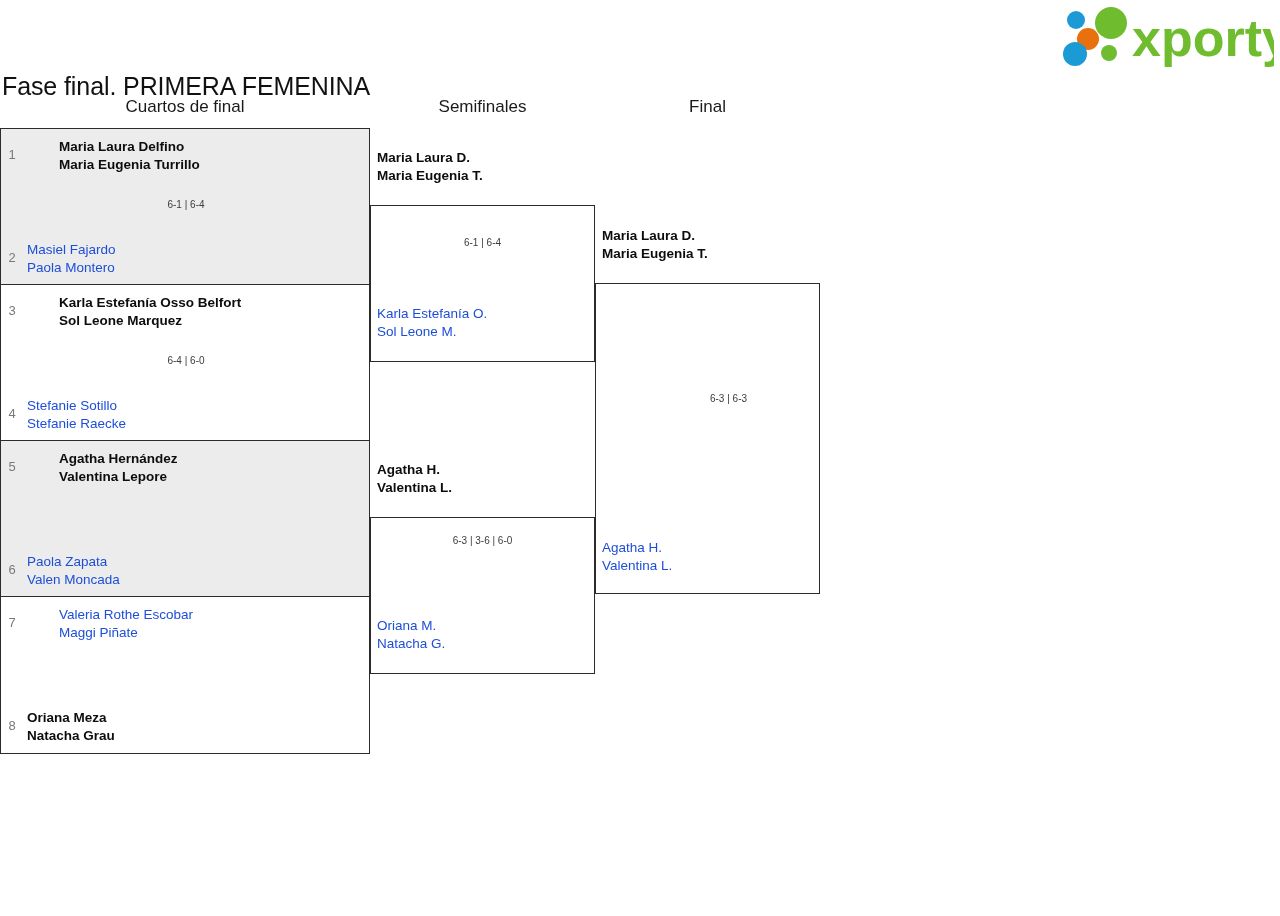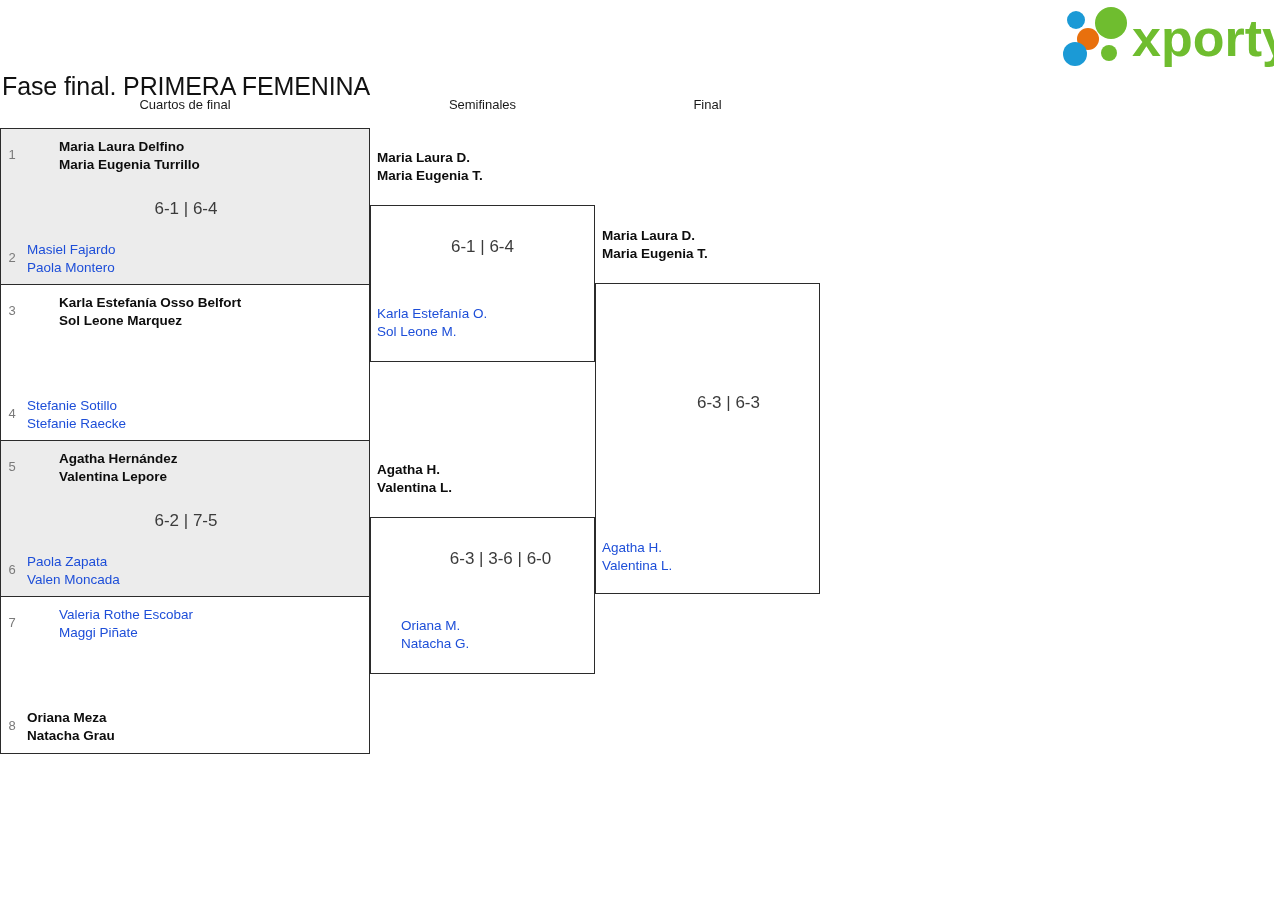--- a/index.html
+++ b/index.html
@@ -35,21 +35,21 @@
 
   #logo {
     position: absolute;
     right: 6px; top: 6px;
     width: 220px; height: 62px;
   }
 
   
   .round-header {
     position: absolute;
-    font-size: 13px;
+    font-size: 17px;
     color: #1a1a1a;
     text-align: center;
     top: 97px;
     font-weight: 400;
   }
   #rh-qf  { left: 0px;   width: 370px; }
   #rh-sf  { left: 370px; width: 225px; }
   #rh-f   { left: 595px; width: 225px; }
 
   
@@ -113,39 +113,39 @@
     position: absolute;
     font-size: 13px;
     color: #7a7a7a;
     width: 18px;
     text-align: center;
     line-height: 18px;
   }
 
   .score {
     position: absolute;
-    font-size: 17px;
+    font-size: 10px;
     color: #3b3b3b;
     text-align: center;
     white-space: nowrap;
   }
 
   
   .qf-team-top    { left: 26px; top: 9px; margin-left: 32px; }
   .qf-team-bottom { left: 26px; top: 112px; }
   .qf-seed-top    { left: 2px;  top: 17px; }
   .qf-seed-bottom { left: 2px;  top: 120px; }
   .qf-score       { left: 0px;  top: 70px; width: 370px; }
 
   
   .sf-team-top    { left: 7px; top: 149px; }
   .sf-team-bottom { left: 7px; top: 305px; }
   .sf-score       { left: 370px; width: 225px; }
   #sf-score-1 { top: 237px; }
-  #sf-score-2 { top: 549px; padding-left: 18px; }
+  #sf-score-2 { top: 535px; }
   #final-score   { left: 595px; width: 267px; top: 393px; }
 </style>
 </head>
 <body>
 
 <div id="header">
 
   <div id="title-block">
     <span id="title-line2">Fase final. PRIMERA FEMENINA</span>
   </div>
@@ -183,34 +183,34 @@
         <span class="pname">Paola Montero</span>
       </div>
     </div>
 
     <div class="qf-match plain">
       <div class="seed qf-seed-top">3</div>
       <div class="team winner qf-team-top">
         <span class="pname">Karla Estefanía Osso Belfort</span>
         <span class="pname">Sol Leone Marquez</span>
       </div>
+      <div class="score qf-score">6-4 | 6-0</div>
       <div class="seed qf-seed-bottom">4</div>
       <div class="team loser qf-team-bottom">
         <span class="pname">Stefanie Sotillo</span>
         <span class="pname">Stefanie Raecke</span>
       </div>
     </div>
 
     <div class="qf-match shaded">
       <div class="seed qf-seed-top">5</div>
       <div class="team winner qf-team-top">
         <span class="pname">Agatha Hernández</span>
         <span class="pname">Valentina Lepore</span>
       </div>
-      <div class="score qf-score">6-2 | 7-5</div>
       <div class="seed qf-seed-bottom">6</div>
       <div class="team loser qf-team-bottom">
         <span class="pname">Paola Zapata</span>
         <span class="pname">Valen Moncada</span>
       </div>
     </div>
 
     <div class="qf-match plain">
       <div class="seed qf-seed-top">7</div>
       <div class="team loser qf-team-top">
@@ -237,21 +237,21 @@
   <div class="team loser sf-team-bottom" style="left:377px; top:305px;">
     <span class="pname">Karla Estefanía O.</span>
     <span class="pname">Sol Leone M.</span>
   </div>
 
   <div class="team winner" style="left:377px; top:461px;">
     <span class="pname">Agatha H.</span>
     <span class="pname">Valentina L.</span>
   </div>
   <div class="score sf-score" id="sf-score-2">6-3 | 3-6 | 6-0</div>
-  <div class="team loser" style="left:377px; top:617px;margin-left:24px;">
+  <div class="team loser" style="left:377px; top:617px;">
     <span class="pname">Oriana M.</span>
     <span class="pname">Natacha G.</span>
   </div>
 
   <div id="final-box"></div>
 
   <div class="team winner" style="left:602px; top:227px;">
     <span class="pname">Maria Laura D.</span>
     <span class="pname">Maria Eugenia T.</span>
   </div>

